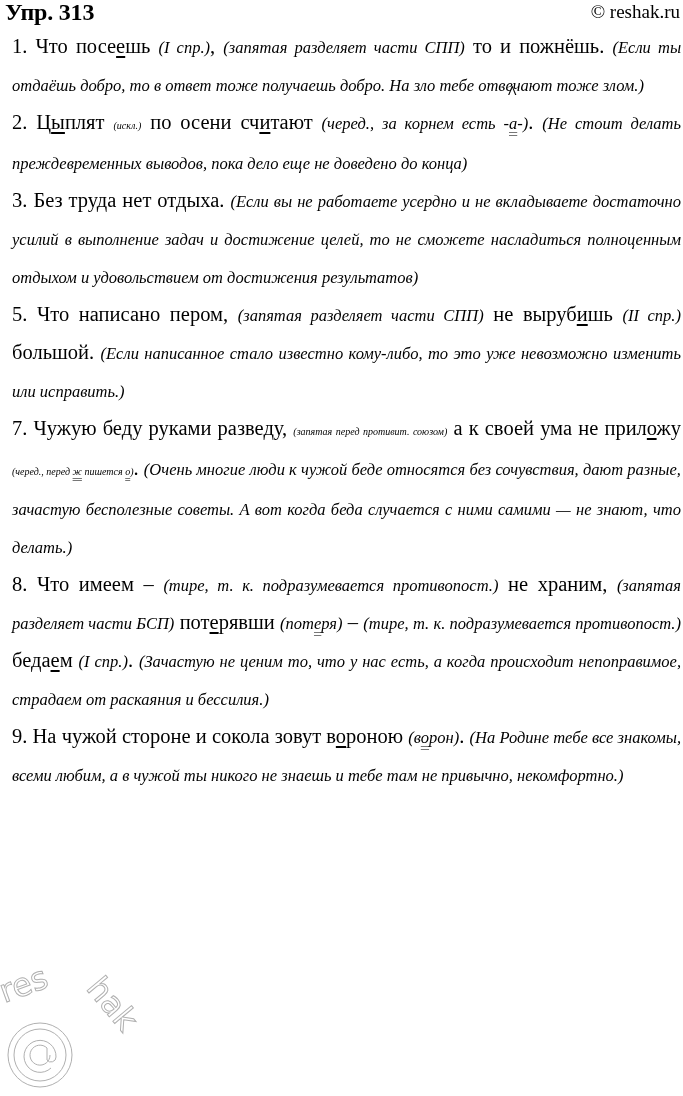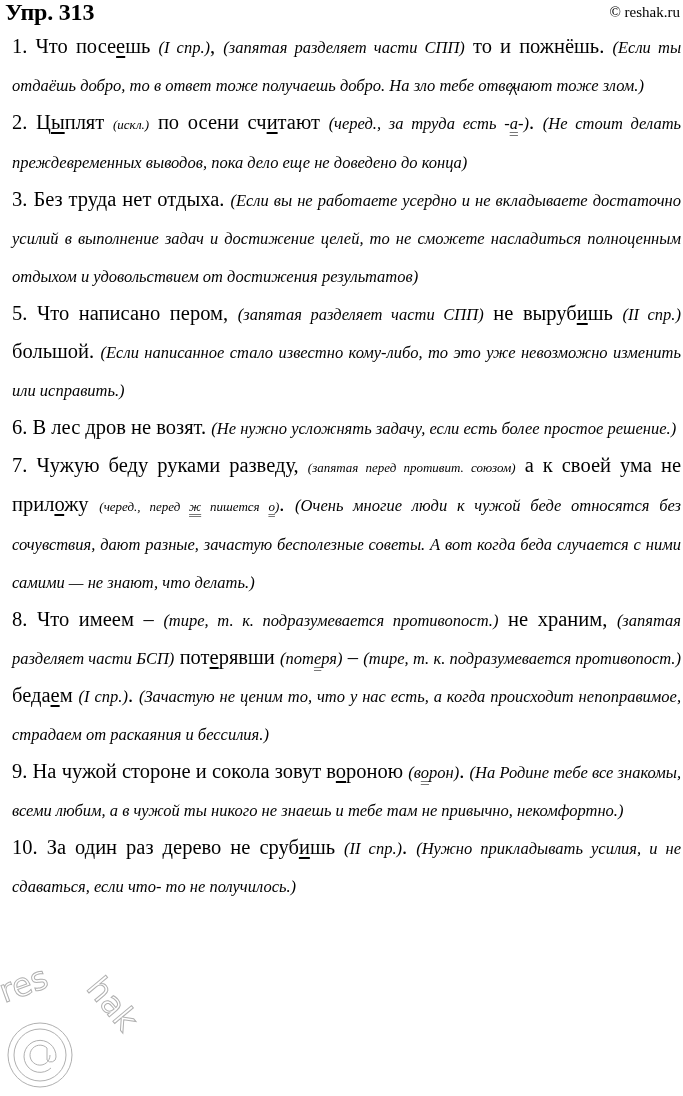--- a/index.html
+++ b/index.html
@@ -25,41 +25,41 @@
     justify-content: space-between;
     align-items: flex-start;
   }
   .ex-title {
     font-weight: bold;
     font-size: 24px;
     line-height: 24px;
     letter-spacing: -0.2px;
   }
   .copyright {
-    font-size: 15px;
+    font-size: 19px;
     line-height: 24px;
     text-align: right;
   }
   .content {
     position: absolute;
     left: 12px;
     right: 2px;
     top: 28px;
   }
   .item {
     font-size: 20.5px;
     line-height: 36px;
     text-align: justify;
     margin: 0;
   }
   .note {
     font-style: italic;
     font-size: 16.5px;
   }
-  .note.small { font-size: 13px; }
+  .note.small { font-size: 10px; }
   .u { text-decoration: underline; text-underline-offset: 3px; }
   .uu { text-decoration: underline double; text-underline-offset: 3px; text-decoration-color: #777; }
   .caret-wrap { position: relative; display: inline-block; }
   .caret {
     position: absolute;
     left: -2px;
     top: -22px;
     font-style: normal;
     font-weight: bold;
     font-size: 18px;
@@ -91,46 +91,41 @@
     <span class="note">(запятая разделяет части СПП)</span>
     <span>то и пожнёшь.</span>
     <span class="note">(Если ты отдаёшь добро, то в ответ тоже получаешь добро. На зло тебе отвечают тоже злом.)</span>
   </p>
 
   <p class="item">
     <span>2.</span>
     <span>Ц</span><span class="u">ы</span><span>плят</span>
     <span class="note small">(искл.)</span>
     <span>по осени сч</span><span class="u">и</span><span>тают</span>
-    <span class="note"><span>(черед., за труда есть -</span><span class="caret-wrap"><span class="caret">^</span><span class="uu">а</span></span><span>-)</span></span><span>.</span>
+    <span class="note"><span>(черед., за корнем есть -</span><span class="caret-wrap"><span class="caret">^</span><span class="uu">а</span></span><span>-)</span></span><span>.</span>
     <span class="note">(Не стоит делать преждевременных выводов, пока дело еще не доведено до конца)</span>
   </p>
 
   <p class="item">
     <span>3.</span>
     <span>Без труда нет отдыха.</span>
     <span class="note">(Если вы не работаете усердно и не вкладываете достаточно усилий в выполнение задач и достижение целей, то не сможете насладиться полноценным отдыхом и удовольствием от достижения результатов)</span>
   </p>
 
 
   <p class="item">
     <span>5.</span>
     <span>Что написано пером,</span>
     <span class="note">(запятая разделяет части СПП)</span>
     <span>не выруб</span><span class="u">и</span><span>шь</span>
     <span class="note">(II спр.)</span>
     <span>большой.</span>
     <span class="note">(Если написанное стало известно кому-либо, то это уже невозможно изменить или исправить.)</span>
   </p>
 
-  <p class="item">
-    <span>6.</span>
-    <span>В лес дров не возят.</span>
-    <span class="note">(Не нужно усложнять задачу, если есть более простое решение.)</span>
-  </p>
 
   <p class="item">
     <span>7.</span>
     <span>Чужую беду руками разведу,</span>
     <span class="note small">(запятая перед противит. союзом)</span>
     <span>а к своей ума не прил</span><span class="u">о</span><span>жу</span>
     <span class="note small"><span>(черед., перед </span><span class="uu">ж</span><span> пишется </span><span class="uu">о</span><span>)</span></span><span>.</span>
     <span class="note">(Очень многие люди к чужой беде относятся без сочувствия, дают разные, зачастую бесполезные советы. А вот когда беда случается с ними самими — не знают, что делать.)</span>
   </p>
 
@@ -149,26 +144,20 @@
     <span class="note">(Зачастую не ценим то, что у нас есть, а когда происходит непоправимое, страдаем от раскаяния и бессилия.)</span>
   </p>
 
   <p class="item">
     <span>9.</span>
     <span>На чужой стороне и сокола зовут в</span><span class="u">о</span><span>роною</span>
     <span class="note"><span>(в</span><span class="uu">о</span><span>рон)</span></span><span>.</span>
     <span class="note">(На Родине тебе все знакомы, всеми любим, а в чужой ты никого не знаешь и тебе там не привычно, некомфортно.)</span>
   </p>
 
-  <p class="item">
-    <span>10.</span>
-    <span>За один раз дерево не сруб</span><span class="u">и</span><span>шь</span>
-    <span class="note">(II спр.)</span><span>.</span>
-    <span class="note">(Нужно прикладывать усилия, и не сдаваться, если что- то не получилось.)</span>
-  </p>
 </div>
 
 <svg class="watermark" viewBox="0 0 180 136" xmlns="http://www.w3.org/2000/svg">
   <g fill="none" stroke="#b0b0b0" stroke-width="1">
     <circle cx="40" cy="95" r="32"></circle>
     <circle cx="40" cy="95" r="26"></circle>
     <path d="M50 95 a10 10 0 1 1 -3 -7 v12 a5 5 0 0 0 9 -3 a16 16 0 1 0 -5 11"></path>
     <text x="2" y="30" font-size="32" font-family="DejaVu Sans, sans-serif" transform="rotate(-20 40 30)" fill="none" stroke="#b0b0b0">res</text>
     <text x="80" y="40" font-size="32" font-family="DejaVu Sans, sans-serif" transform="rotate(50 95 40)" fill="none" stroke="#b0b0b0">hak</text>
   </g>

